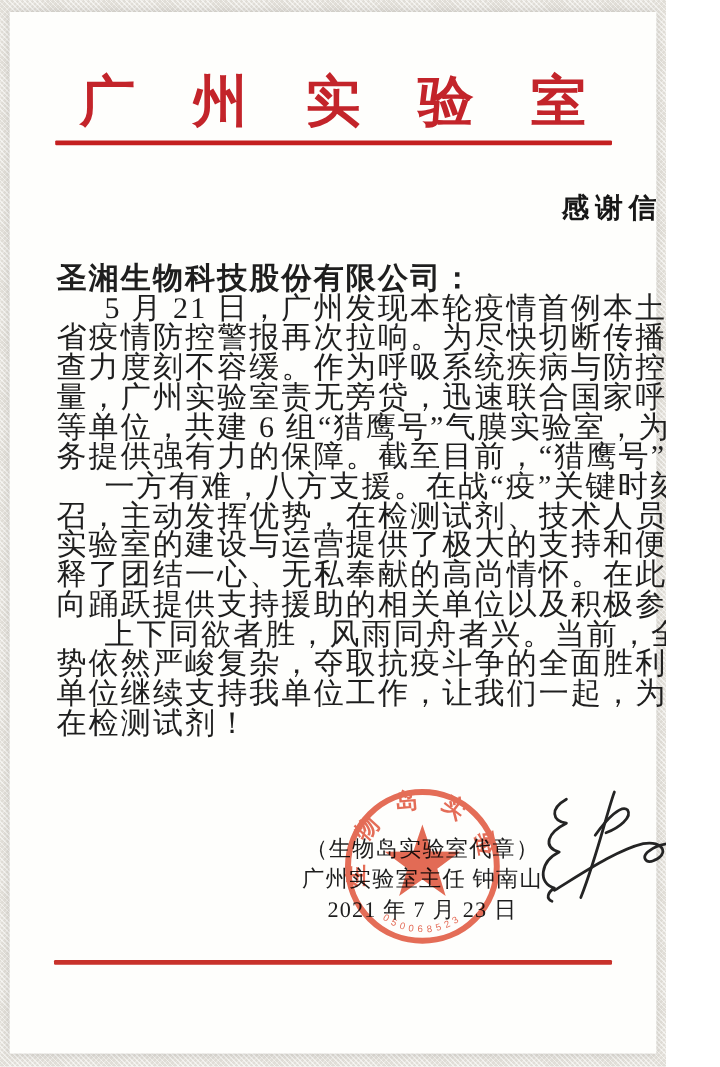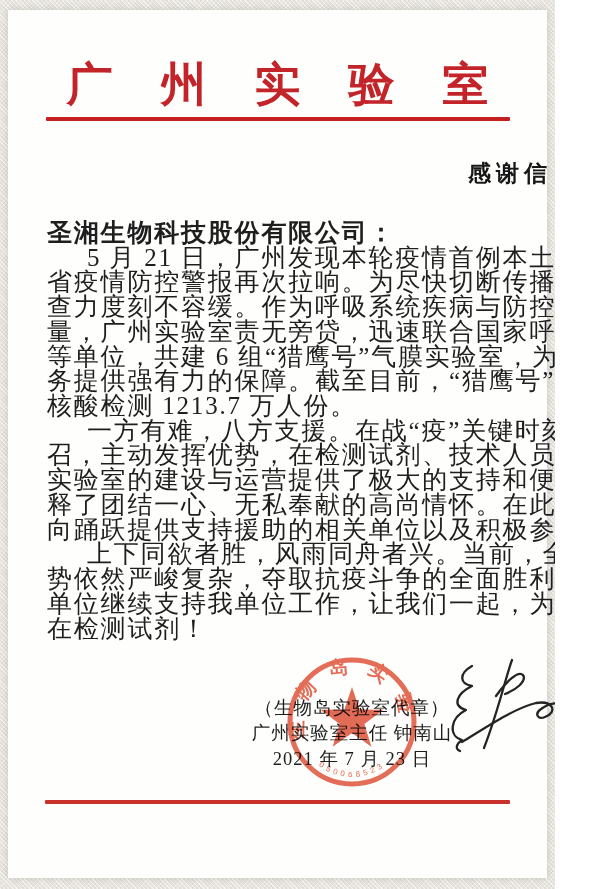--- a/index.html
+++ b/index.html
@@ -60,21 +60,20 @@
     <div class="doc-title">感谢信</div>
 
     <div class="body-flow">
         <div class="line addressee">圣湘生物科技股份有限公司：</div>
         <div class="line indent">5 月 21 日，广州发现本轮疫情首例本土新冠肺炎确诊病例，全</div>
         <div class="line ">省疫情防控警报再次拉响。为尽快切断传播链条，加大核酸检测筛</div>
         <div class="line ">查力度刻不容缓。作为呼吸系统疾病与防控领域的重要战略科技力</div>
         <div class="line ">量，广州实验室责无旁贷，迅速联合国家呼吸医学中心、金域医学</div>
         <div class="line ">等单位，共建 6 组“猎鹰号”气膜实验室，为承接大规模核酸检测任</div>
         <div class="line ">务提供强有力的保障。截至目前，“猎鹰号”气膜实验室已累计开展</div>
-        <div class="line end">核酸检测 1213.7 万人份。</div>
         <div class="line indent">一方有难，八方支援。在战“疫”关键时刻，贵单位积极响应号</div>
         <div class="line ">召，主动发挥优势，在检测试剂、技术人员等方面为“猎鹰号”气膜</div>
         <div class="line ">实验室的建设与运营提供了极大的支持和便利，以实际行动生动诠</div>
         <div class="line ">释了团结一心、无私奉献的高尚情怀。在此，我谨代表广州实验室，</div>
         <div class="line ">向踊跃提供支持援助的相关单位以及积极参与抗疫斗争的工作人员</div>
         <div class="line indent">上下同欲者胜，风雨同舟者兴。当前，全国、全球疫情防控形</div>
         <div class="line ">势依然严峻复杂，夺取抗疫斗争的全面胜利还需持续努力。希望贵</div>
         <div class="line ">单位继续支持我单位工作，让我们一起，为助力打赢疫情防控攻坚</div>
         <div class="line end">在检测试剂！</div>
       </div>

